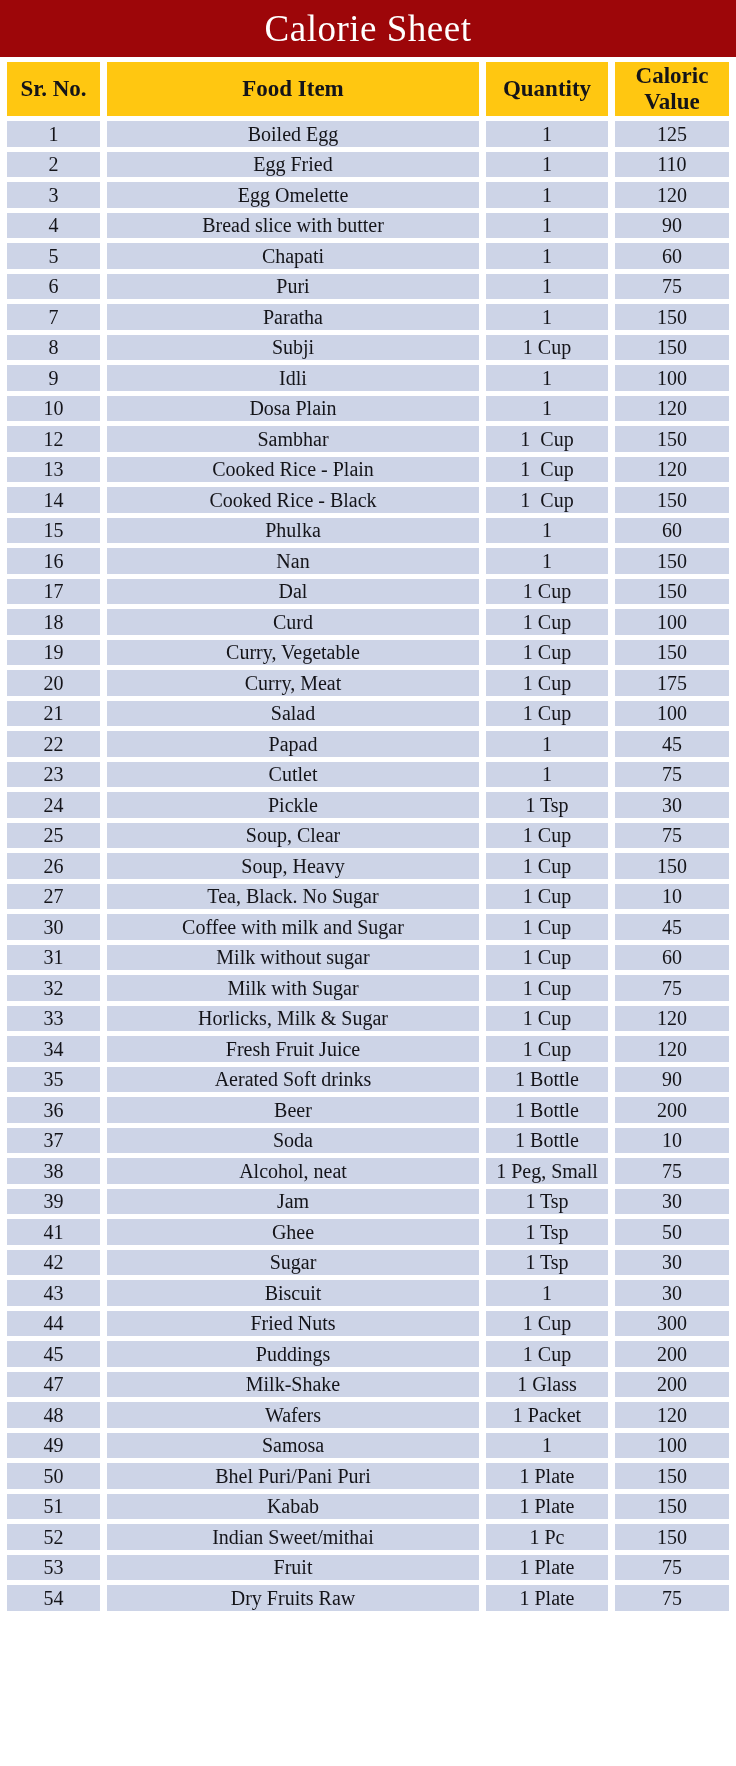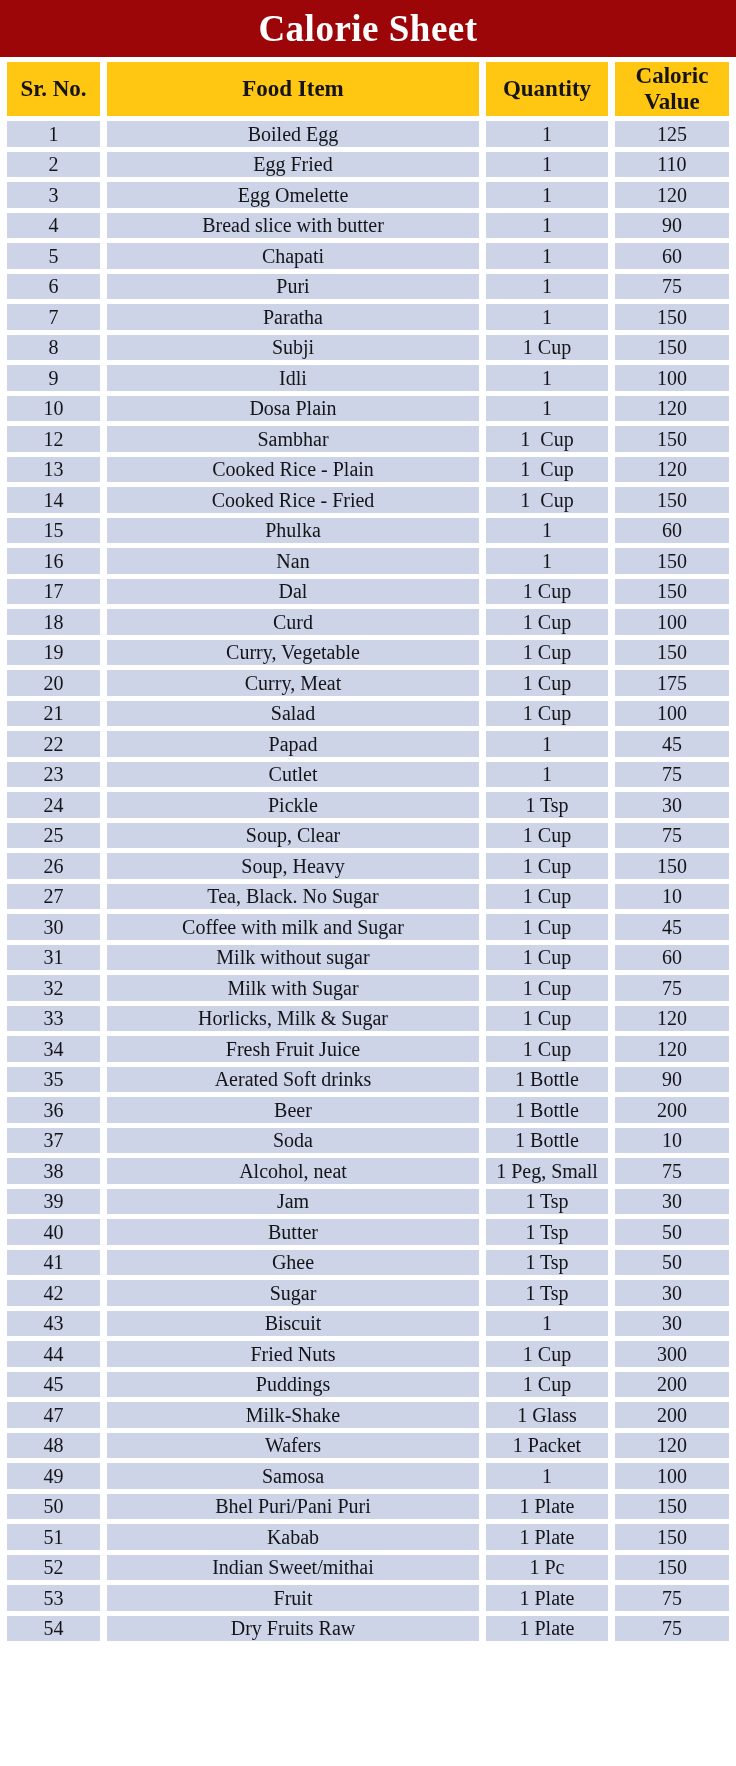--- a/index.html
+++ b/index.html
@@ -13,21 +13,21 @@
     width: 736px;
     height: 1766px;
     background: var(--background, #ffffff);
     overflow: hidden;
   }
   .title-bar {
     width: 736px;
     height: 57px;
     background: var(--header_red, #9d0609);
     color: #ffffff;
-    font-weight: bold;
+    font-weight: normal;
     font-size: 37px;
     display: flex;
     align-items: center;
     justify-content: center;
     letter-spacing: 0.5px;
   }
   table.calorie-table {
     width: 736px;
     table-layout: fixed;
     border-collapse: separate;
@@ -146,21 +146,21 @@
           <td>150</td>
         </tr>
         <tr>
           <td>13</td>
           <td>Cooked Rice - Plain</td>
           <td>1  Cup</td>
           <td>120</td>
         </tr>
         <tr>
           <td>14</td>
-          <td>Cooked Rice - Fried</td>
+          <td>Cooked Rice - Black</td>
           <td>1  Cup</td>
           <td>150</td>
         </tr>
         <tr>
           <td>15</td>
           <td>Phulka</td>
           <td>1</td>
           <td>60</td>
         </tr>
         <tr>
@@ -287,26 +287,20 @@
           <td>38</td>
           <td>Alcohol, neat</td>
           <td>1 Peg, Small</td>
           <td>75</td>
         </tr>
         <tr>
           <td>39</td>
           <td>Jam</td>
           <td>1 Tsp</td>
           <td>30</td>
-        </tr>
-        <tr>
-          <td>40</td>
-          <td>Butter</td>
-          <td>1 Tsp</td>
-          <td>50</td>
         </tr>
         <tr>
           <td>41</td>
           <td>Ghee</td>
           <td>1 Tsp</td>
           <td>50</td>
         </tr>
         <tr>
           <td>42</td>
           <td>Sugar</td>

